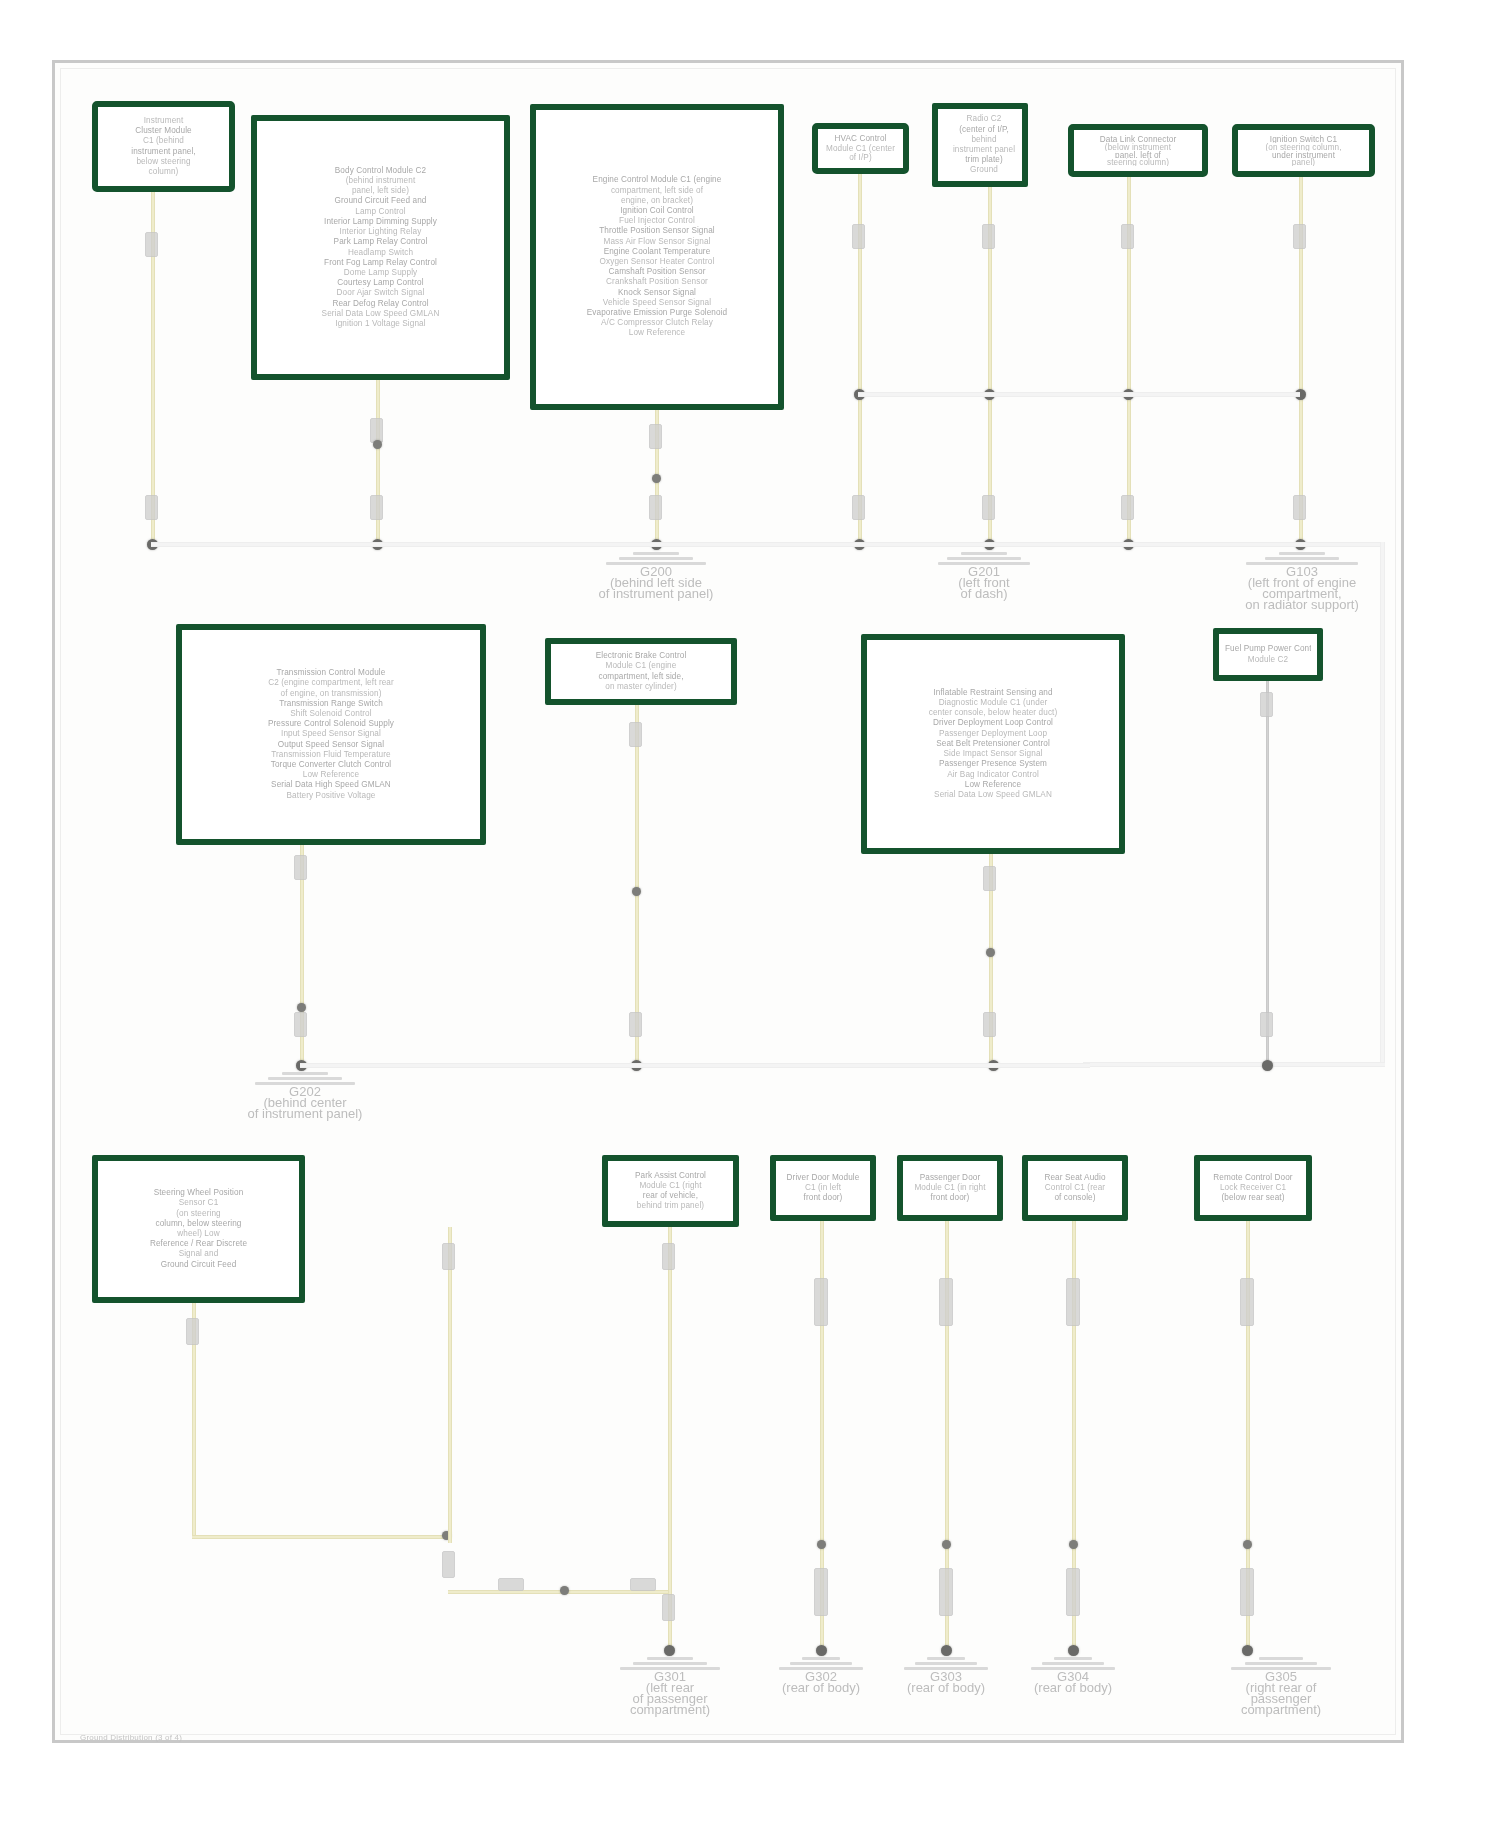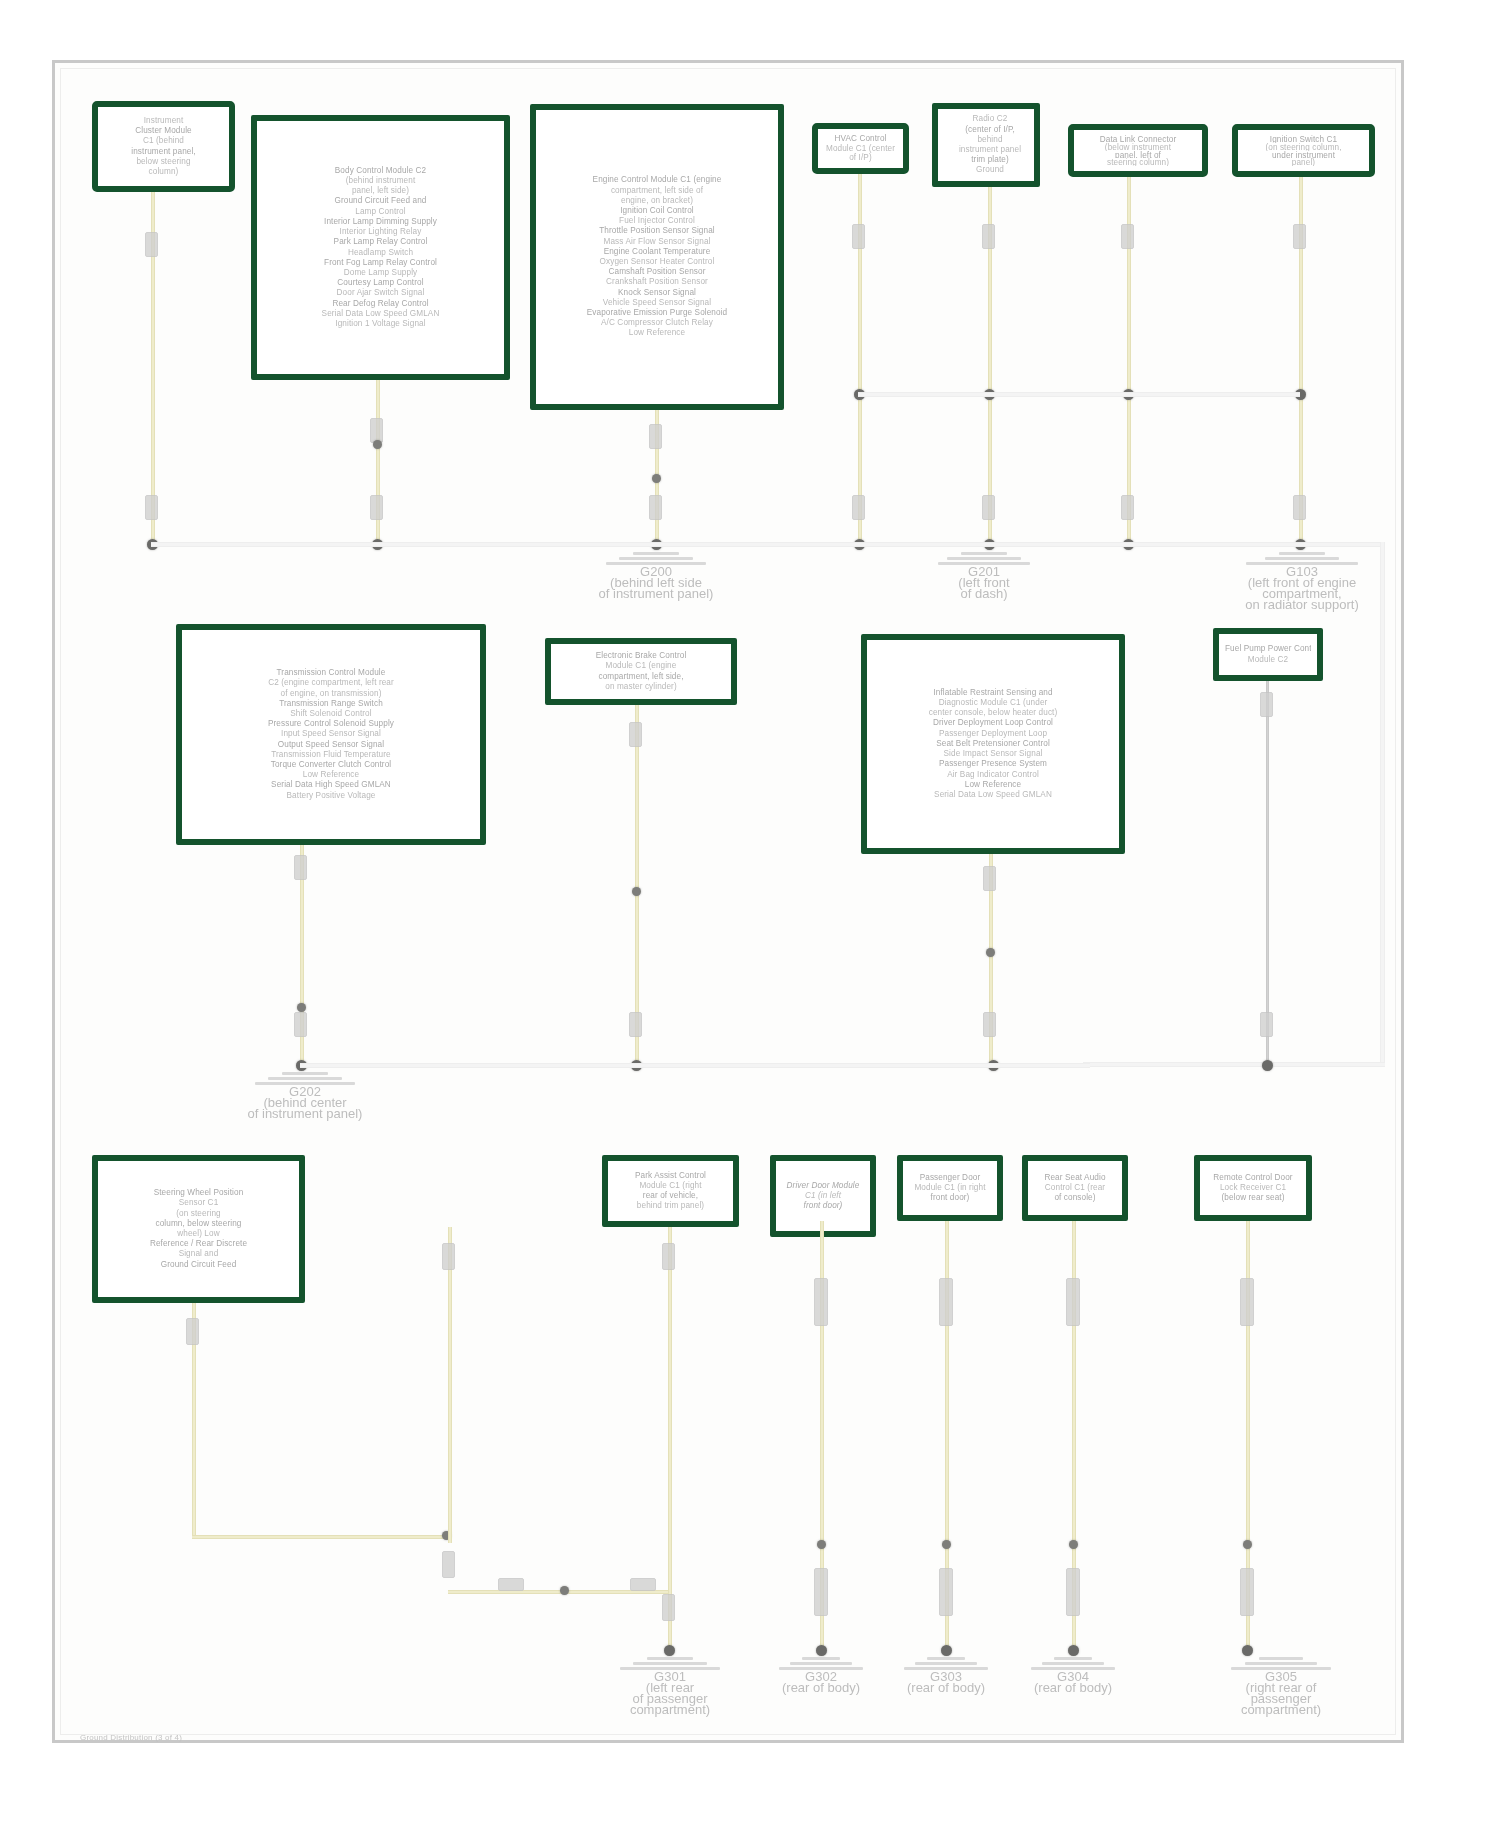--- a/index.html
+++ b/index.html
@@ -207,21 +207,21 @@
     <span class="ln">A/C  Compressor  Clutch  Relay</span>
     <span class="ln">Low  Reference</span>
   </div>
 
   <div class="cbox" style="left:812px;top:123px;width:97px;height:51px;">
     <span class="ln b">HVAC  Control</span>
     <span class="ln">Module  C1  (center</span>
     <span class="ln">of  I/P)</span>
   </div>
 
-  <div class="cbox sq" style="left:932px;top:103px;width:108px;height:84px;padding-left:14px;">
+  <div class="cbox sq" style="left:932px;top:103px;width:96px;height:84px;padding-left:14px;">
     <span class="ln">Radio  C2</span>
     <span class="ln b">(center  of  I/P,</span>
     <span class="ln">behind</span>
     <span class="ln">instrument  panel</span>
     <span class="ln b">trim  plate)</span>
     <span class="ln">Ground</span>
   </div>
 
   <div class="cbox" style="left:1068px;top:124px;width:140px;height:53px;">
     <span class="ln b">Data   Link  Connector</span>
@@ -399,21 +399,21 @@
   </div>
 
 
   <div class="cbox sq" style="left:602px;top:1155px;width:137px;height:72px;">
     <span class="ln b">Park  Assist  Control</span>
     <span class="ln">Module  C1  (right</span>
     <span class="ln b">rear  of  vehicle,</span>
     <span class="ln">behind  trim  panel)</span>
   </div>
 
-  <div class="cbox sq" style="left:770px;top:1155px;width:106px;height:82px;font-style:italic;">
+  <div class="cbox sq" style="left:770px;top:1155px;width:106px;height:66px;">
     <span class="ln b">Driver  Door  Module</span>
     <span class="ln">C1  (in  left</span>
     <span class="ln b">front  door)</span>
   </div>
 
   <div class="cbox sq" style="left:897px;top:1155px;width:106px;height:66px;">
     <span class="ln b">Passenger  Door</span>
     <span class="ln">Module  C1  (in  right</span>
     <span class="ln b">front  door)</span>
   </div>

